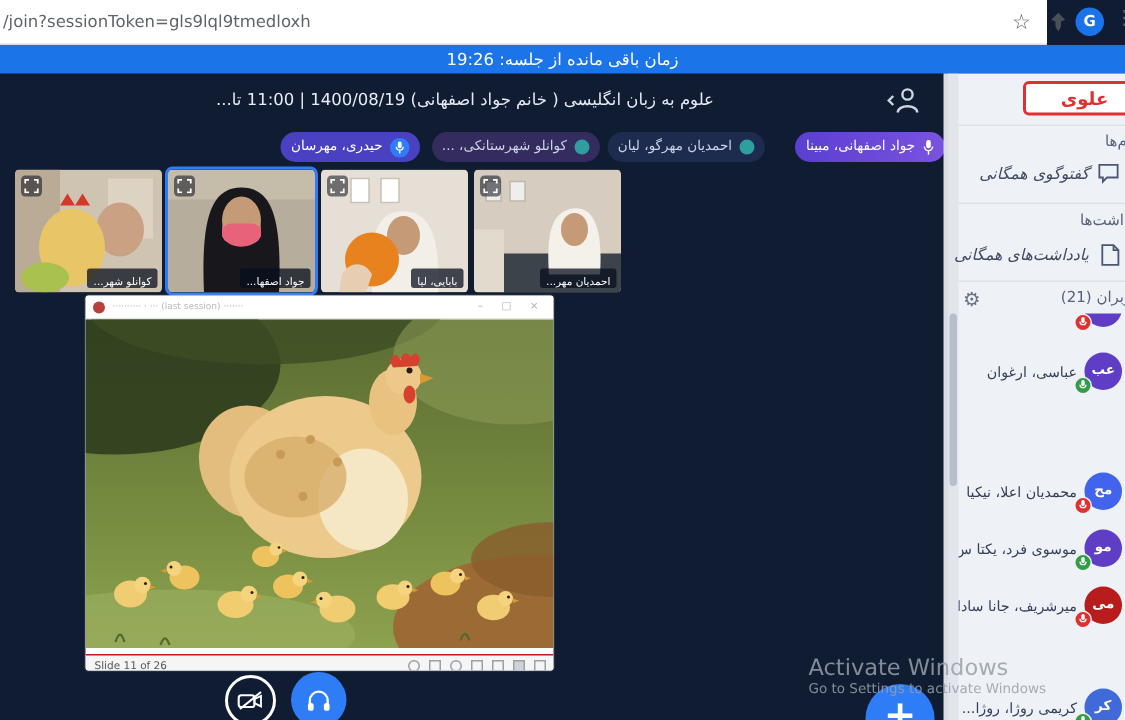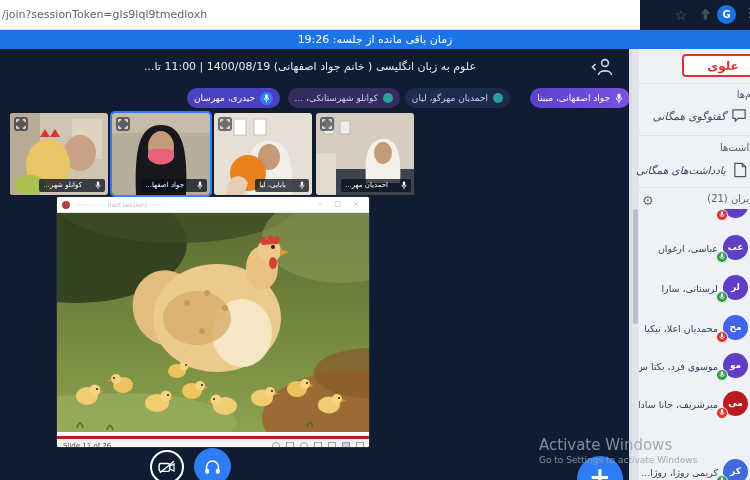--- a/index.html
+++ b/index.html
@@ -1,21 +1,21 @@
 <!DOCTYPE html>
 <html><head>
 <meta charset="utf-8">
 <style>
   * { margin:0; padding:0; box-sizing:border-box; }
   html,body { width:750px; height:480px; overflow:hidden; }
   body { position:relative; background:#0f1c32; font-family:"DejaVu Sans",sans-serif; }
   .abs { position:absolute; }
 
   
-  #chrome { left:0; top:0; width:640px; height:30px; background:#fff; border-bottom:1px solid #dcdcdc; }
+  #chrome { left:0; top:0; width:698px; height:30px; background:#fff; border-bottom:1px solid #dcdcdc; }
   #url { left:2px; top:8px; font-size:11px; color:#5f6368; white-space:nowrap; }
   .chrome-ico { top:6px; width:18px; height:18px; color:#5f6368; font-size:14px; text-align:center; line-height:18px; }
   #g-avatar { left:717px; top:5px; width:19px; height:19px; border-radius:50%; background:#1a73e8; color:#fff; font-size:10px; font-weight:bold; text-align:center; line-height:19px; }
   #chrome-dots { left:743px; top:5px; font-size:13px; color:#5f6368; }
 
   
   #banner { left:0; top:30px; width:750px; height:19px; background:#1b74e8; color:#fff; font-size:11px; text-align:center; line-height:19px; direction:rtl; }
 
   
   #session-title { left:0; top:60px; width:620px; text-align:center; color:#e8ecf4; font-size:11px; direction:rtl; }
@@ -28,30 +28,30 @@
   .b-dark1 { background:#1d2b4f; color:#c9d2e6; }
   .b-dark2 { background:#342c5e; color:#c9d2e6; }
   .b-indigo { background:#4a40c2; color:#fff; }
   .dot { width:10px; height:10px; border-radius:50%; }
   .mic-circle { width:13px; height:13px; border-radius:50%; display:flex; align-items:center; justify-content:center; }
 
   
   .thumb { top:113px; width:98px; height:82px; border-radius:3px; overflow:hidden; background:#222; }
   .thumb.active { outline:2px solid #2f7df6; }
   .expand-btn { position:absolute; left:4px; top:4px; width:14px; height:14px; background:rgba(10,15,25,.55); border-radius:3px; display:flex; align-items:center; justify-content:center; }
-  .vlabel { position:absolute; right:3px; bottom:3px; height:13px; background:rgba(8,15,30,.75); border-radius:2px; color:#fff; font-size:7px; line-height:13px; padding:0 4px; direction:rtl; display:flex; align-items:center; gap:13px; white-space:nowrap; max-width:92px; overflow:hidden; }
+  .vlabel { position:absolute; right:3px; bottom:3px; height:13px; background:rgba(8,15,30,.75); border-radius:2px; color:#fff; font-size:7px; line-height:13px; padding:0 4px; direction:rtl; display:flex; align-items:center; gap:3px; white-space:nowrap; max-width:92px; overflow:hidden;flex-direction:column; }
 
   
   #slide-win { left:57px; top:197px; width:312px; height:250px; background:#fff; border-radius:2px; overflow:hidden; box-shadow:0 0 0 1px rgba(255,255,255,.08); }
   #slide-titlebar { position:relative; height:16px; background:#fff; border-bottom:1px solid #e4e4e4; }
   #slide-doc-icon { position:absolute; left:5px; top:4px; width:8px; height:8px; border-radius:50%; background:#b5413a; }
   #slide-title-text { position:absolute; left:18px; top:4px; font-size:6px; color:#b9b9b9; white-space:nowrap; }
   #slide-win-controls { position:absolute; right:5px; top:3px; font-size:7px; color:#b0b0b0; letter-spacing:5px; }
   #slide-photo { position:relative; width:312px; height:219px; }
-  #slide-statusbar { position:relative; height:15px; background:#f5f5f5; border-top:3px solid #b91c1c; }
+  #slide-statusbar { position:relative; height:15px; background:#f5f5f5; border-top:1px solid #b91c1c; }
   #slide-counter { position:absolute; left:6px; top:3px; font-size:7px; color:#555; }
   #slide-tools { position:absolute; right:5px; top:3px; display:flex; gap:6px; }
   .tool-ico { width:8px; height:8px; border:1px solid #9a9fa8; }
   .tool-round { border-radius:50%; }
 
   
   #camera-btn { left:150px; top:450px; width:34px; height:34px; border:2px solid #fff; border-radius:50%; display:flex; align-items:center; justify-content:center; background:transparent; }
   #audio-btn { left:194px; top:448px; width:37px; height:37px; border-radius:50%; background:#2f7df6; display:flex; align-items:center; justify-content:center; }
   #fab-add { left:577px; top:456px; width:46px; height:46px; border-radius:50%; background:#2f7df6; color:#fff; font-size:26px; text-align:center; line-height:42px; font-weight:bold; }
 
@@ -402,30 +402,20 @@
       <span class="uname">عباسی، ارغوان</span>
       <div class="uavatar" style="background-color: rgb(95, 61, 196);">عب</div>
       <div class="ubadge" style="background-color: rgb(47, 158, 68);">
         <svg width="6" height="8" viewBox="0 0 10 14">
             <rect x="3" y="0.5" width="4" height="7" rx="2" fill="#fff"></rect>
             <path d="M1.5 6 a3.5 3.5 0 0 0 7 0" fill="none" stroke="#fff" stroke-width="1.6"></path>
           </svg>
       </div>
     </div>
 
-    <div class="user-row" style="top:64px;">
-      <span class="uname">لرستانی، سارا</span>
-      <div class="uavatar" style="background-color: rgb(95, 61, 196);">لر</div>
-      <div class="ubadge" style="background-color: rgb(47, 158, 68);">
-        <svg width="6" height="8" viewBox="0 0 10 14">
-            <rect x="3" y="0.5" width="4" height="7" rx="2" fill="#fff"></rect>
-            <path d="M1.5 6 a3.5 3.5 0 0 0 7 0" fill="none" stroke="#fff" stroke-width="1.6"></path>
-          </svg>
-      </div>
-    </div>
 
     <div class="user-row" style="top:104px;">
       <span class="uname">محمدیان اعلا، نیکیا</span>
       <div class="uavatar" style="background-color: rgb(66, 99, 235);">مح</div>
       <div class="ubadge" style="background-color: rgb(224, 49, 49);">
         <svg width="6" height="8" viewBox="0 0 10 14">
             <rect x="3" y="0.5" width="4" height="7" rx="2" fill="#fff"></rect>
             <path d="M1.5 6 a3.5 3.5 0 0 0 7 0" fill="none" stroke="#fff" stroke-width="1.6"></path>
           </svg>
       </div>

